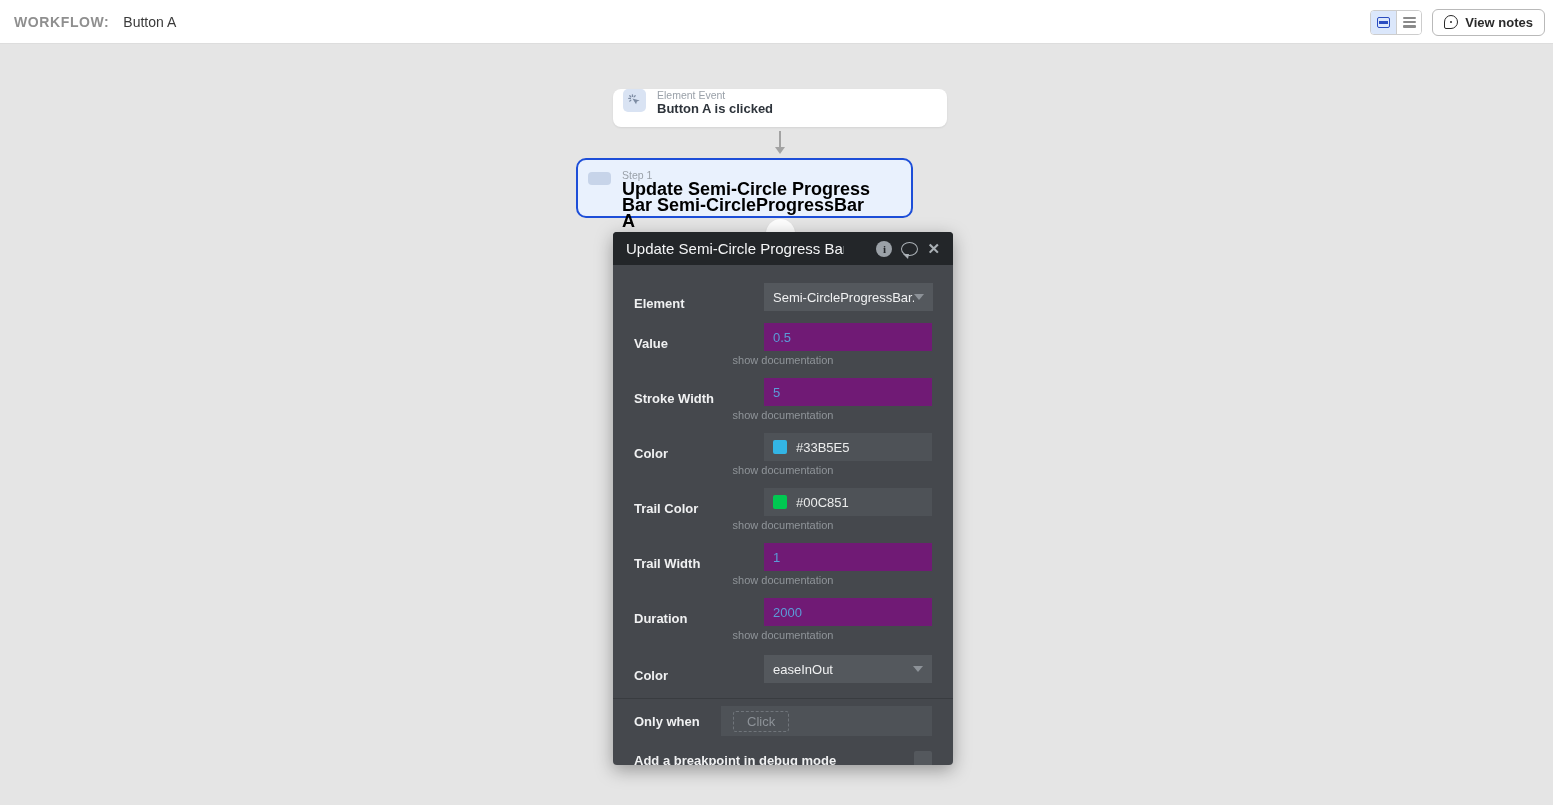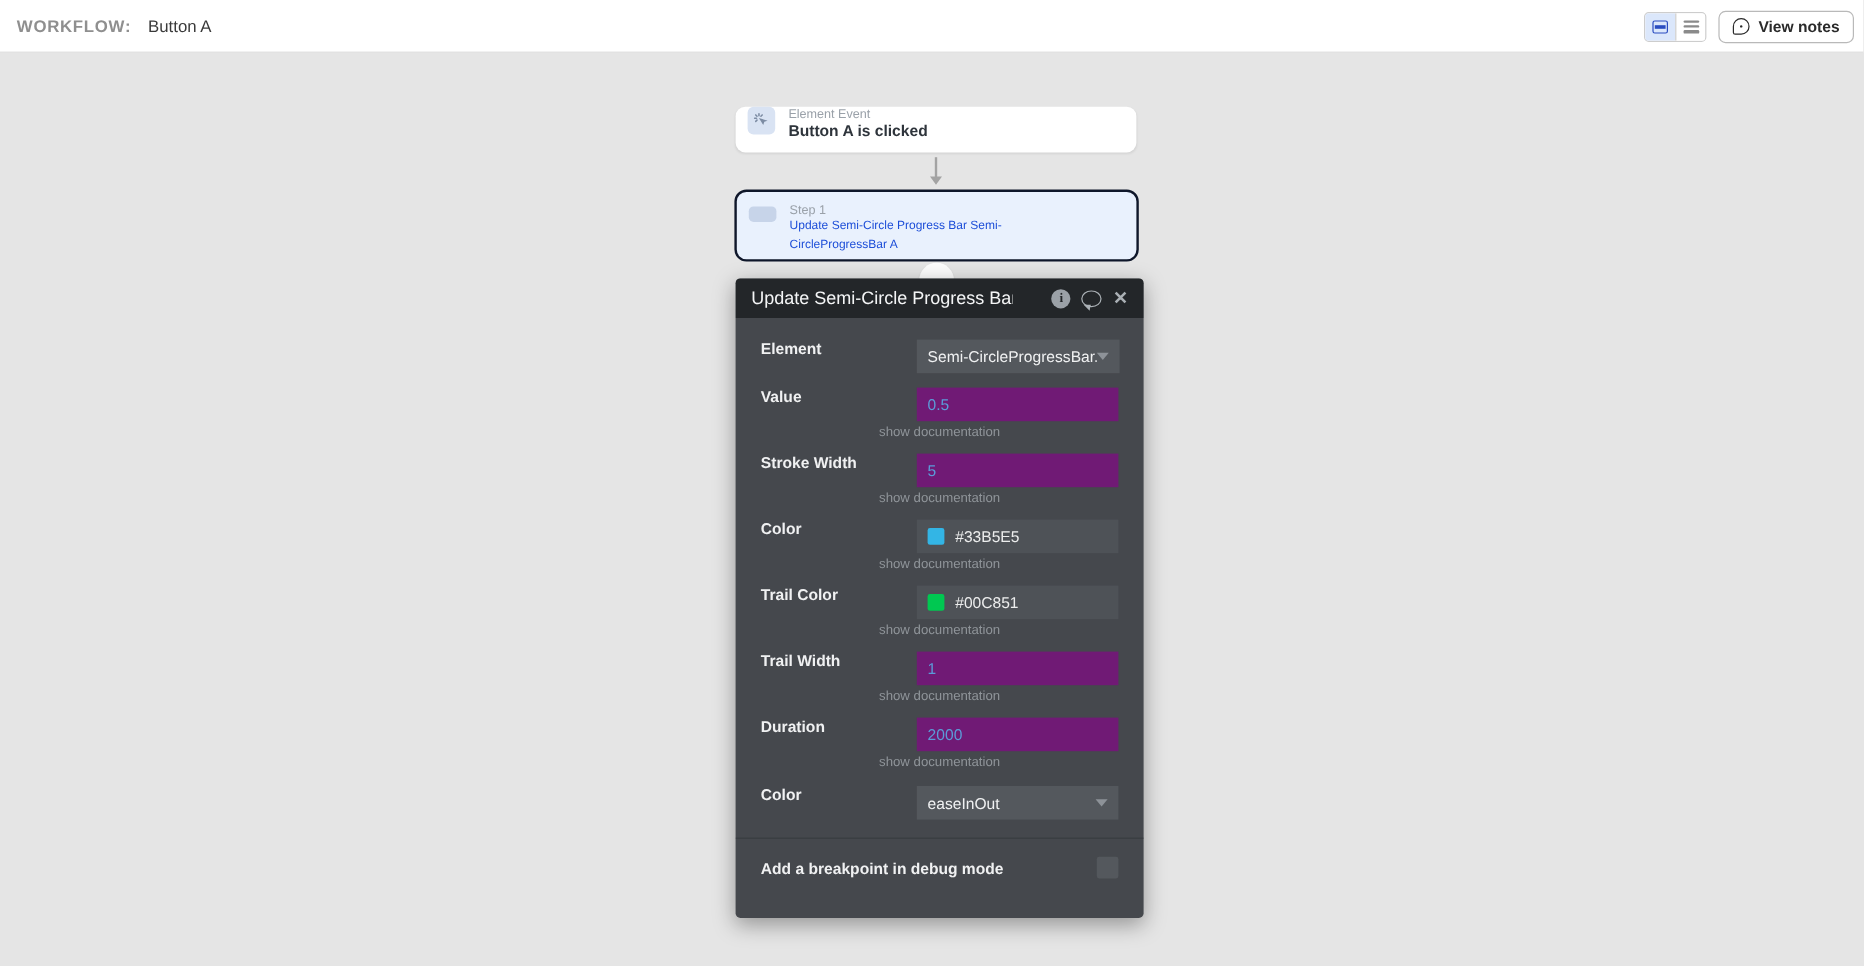--- a/index.html
+++ b/index.html
@@ -27,41 +27,41 @@
   .node-event { position:absolute; left:613px; top:89px; width:334px; height:38px; background:#fff; border-radius:8px; box-shadow:0 1px 2px rgba(0,0,0,.08); display:flex; padding:0 10px; }
   .event-icon { width:23px; height:23px; background:#d9e3f3; border-radius:5px; display:flex; align-items:center; justify-content:center; color:#7d8ca3; font-size:12px; flex:none; }
   .node-texts { margin-left:11px; overflow:hidden; }
   .node-type { font-size:10.5px; color:#9aa1a9; line-height:12px; }
   .node-title { font-size:13px; font-weight:700; color:#2e343b; line-height:16px; }
 
   .flow-arrow { position:absolute; left:773px; top:131px; width:14px; height:24px; }
   .flow-arrow .stem { position:absolute; left:6px; top:0; width:2px; height:17px; background:#a3a3a3; }
   .flow-arrow .head { position:absolute; left:2px; top:16px; width:0; height:0; border-left:5px solid transparent; border-right:5px solid transparent; border-top:7px solid #a3a3a3; }
 
-  .node-step { position:absolute; left:612px; top:158px; width:337px; height:60px; background:#e9f1fd; border:2px solid #0f172a; border-radius:10px; display:flex; padding:9px 10px 0 10px; }
+  .node-step { position:absolute; left:576px; top:158px; width:337px; height:60px; background:#e9f1fd; border:2px solid #1d4ed8; border-radius:10px; display:flex; padding:9px 10px 0 10px; }
   .step-pill { width:23px; height:13px; background:#c7d4e9; border-radius:4px; margin-top:3px; flex:none; }
   .step-texts { margin-left:11px; width:250px; }
   .step-label { font-size:10.5px; color:#9aa1a9; line-height:12px; }
-  .step-title { font-size:10px; font-weight:400; color:#1d4ed8; line-height:16px; }
+  .step-title { font-size:18px; font-weight:700; color:#000000; line-height:16px; }
 
   .plus-circle { position:absolute; left:766px; top:219px; width:29px; height:29px; background:#fdfdfd; border-radius:50%; box-shadow:0 1px 2px rgba(0,0,0,.1); }
 
   
   .panel { position:absolute; left:613px; top:232px; width:340px; height:533px; background:#45484d; border-radius:4px; box-shadow:0 5px 18px rgba(0,0,0,.35); overflow:hidden; z-index:5; }
   .panel-header { height:33px; background:#232629; display:flex; align-items:center; padding:0 13px; }
   .panel-title { color:#f4f5f6; font-size:15px; white-space:nowrap; overflow:hidden; width:218px; }
   .panel-header-icons { margin-left:auto; display:flex; align-items:center; gap:9px; }
   .hicon { color:#aab0b5; cursor:pointer; display:flex; align-items:center; justify-content:center; }
   .info-icon { width:16px; height:16px; background:#9ba1a7; color:#232629; border-radius:50%; font-size:11px; font-weight:700; font-family:"Liberation Serif", serif; }
   .comment-icon { width:17px; height:14px; border:1.7px solid #aab0b5; border-radius:50%; position:relative; }
   .comment-icon::after { content:""; position:absolute; left:1px; bottom:-4px; width:0; height:0; border-left:5px solid transparent; border-right:1px solid transparent; border-top:5px solid #aab0b5; }
   .close-icon { font-size:15px; font-weight:700; line-height:14px; }
 
   .panel-body { padding:0 21px; position:relative; }
-  .frow { display:flex; align-items:flex-start; }
+  .frow { display:flex; align-items:flex-end; }
   .flabel { font-size:13px; font-weight:700; color:#f0f1f2; width:130px; flex:none; }
   .fctrl { width:169px; height:28px; margin-left:auto; }
   .tinput { background:#701a75; border:none; width:100%; height:100%; color:#5b9bd8; font-size:13px; padding:0 9px; font-family:"Liberation Sans", sans-serif; outline:none; }
   .dropdown { background:#54585d; display:flex; align-items:center; padding:0 9px; cursor:pointer; color:#f0f1f2; font-size:13px; position:relative; }
   .dd-text { white-space:nowrap; overflow:hidden; flex:1; }
   .dd-arrow { width:0; height:0; border-left:5px solid transparent; border-right:5px solid transparent; border-top:6px solid #8d9298; flex:none; }
   .colorfield { background:#4e5257; display:flex; align-items:center; padding:0 9px; cursor:pointer; }
   .swatch { width:14px; height:14px; border-radius:2px; flex:none; }
   .colorval { color:#eceded; font-size:13px; margin-left:9px; }
   .docline { text-align:center; font-size:11px; color:#8f9499; margin-top:3px; height:12px; line-height:12px; cursor:pointer; }
@@ -201,19 +201,25 @@
     <div class="frow gap14">
       <span class="flabel">Color</span>
       <div class="fctrl dropdown">
         <span class="dd-text">easeInOut</span>
         <span class="dd-arrow"></span>
       </div>
     </div>
 
     <div class="divider"></div>
 
+    <div class="onlywhen">
+      <span class="ow-label">Only when</span>
+      <div class="ow-input">
+        <span class="click-chip">Click</span>
+      </div>
+    </div>
 
     <div class="bp-row">
       <span class="bp-label">Add a breakpoint in debug mode</span>
       <span class="bp-check"></span>
     </div>
   </div>
 </div>
 
 </body></html>

